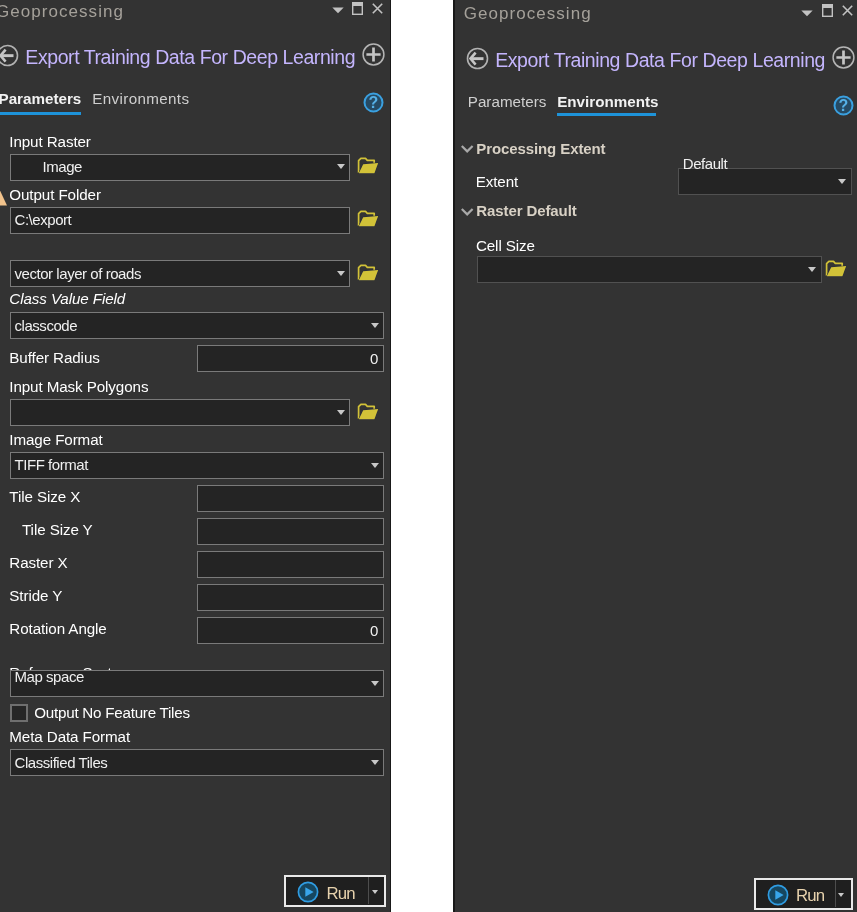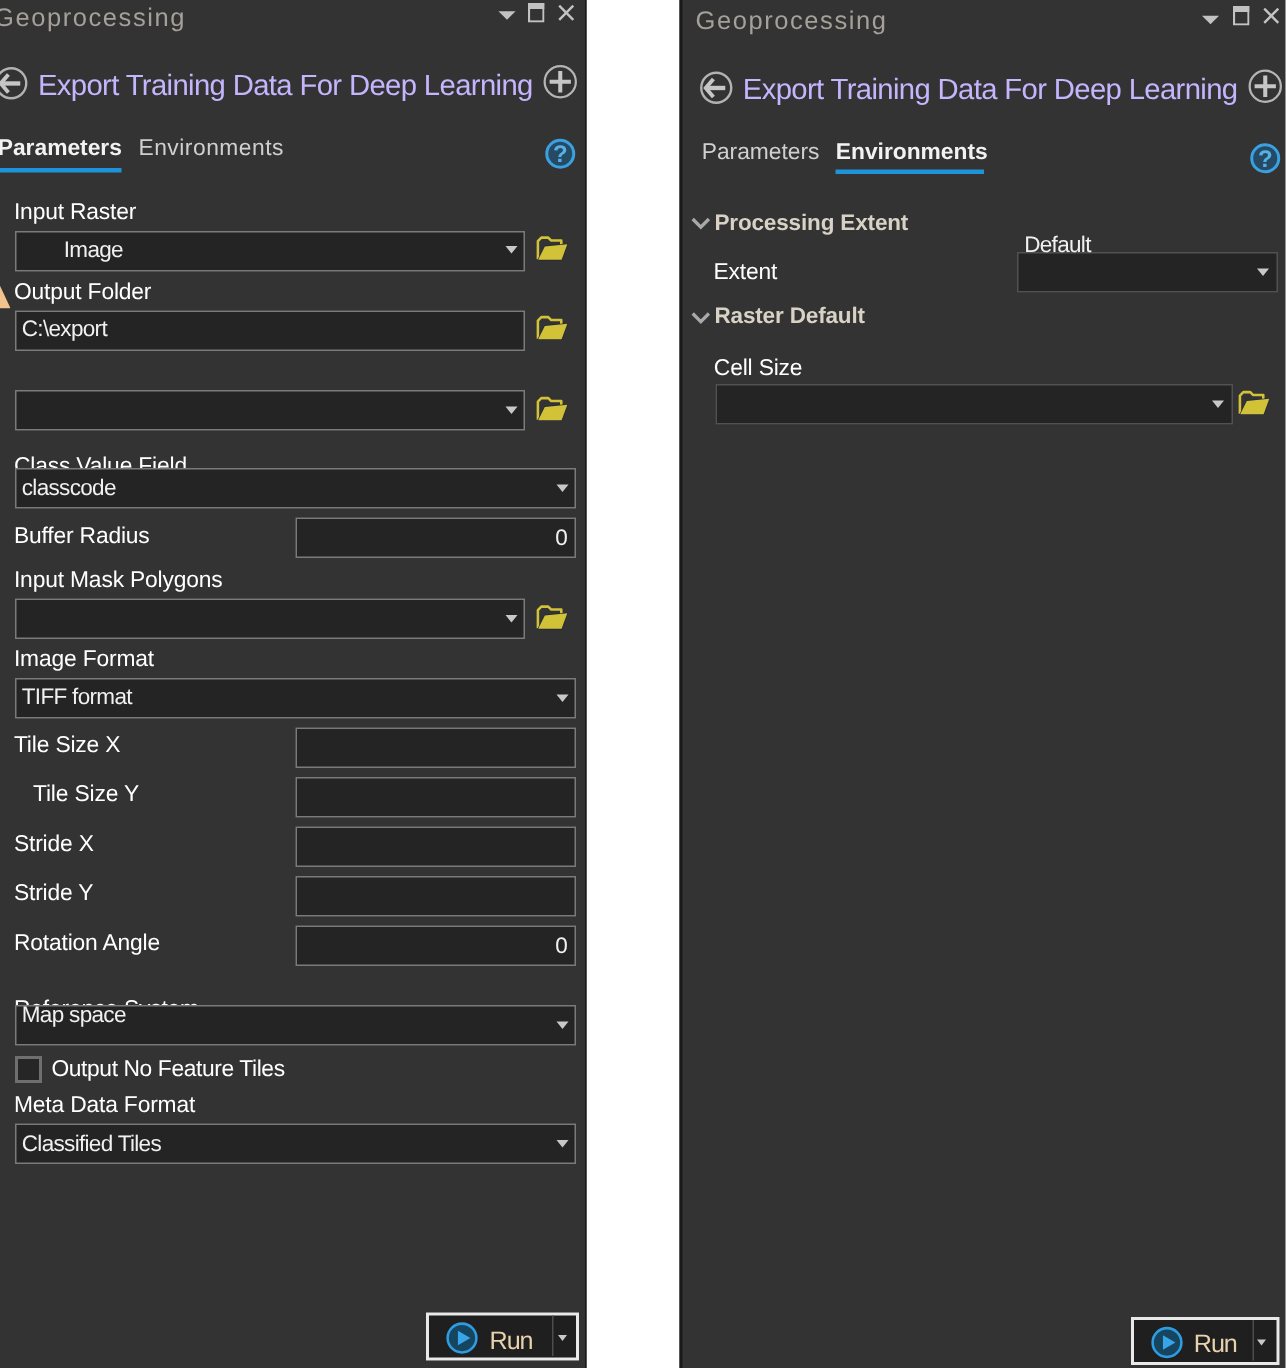--- a/index.html
+++ b/index.html
@@ -77,27 +77,28 @@
     </svg>
   <div class="abs lbl" style="left:9.3px;top:187px;">Output Folder</div>
   <div class="inp" style="left:10px;top:206.5px;width:340px;"></div>
   <div class="val" style="left:14.5px;top:207px;">C:\export</div>
   <svg class="abs fold" style="left:356.5px;top:209px" width="23" height="19">
       <path d="M1.6 16.8 L1.6 4.7 L3.9 2.4 L8.5 2.4 L10.3 4.3 L17.2 4.3 L17.2 7.3" fill="none" stroke="#d2c238" stroke-width="1.7" stroke-linejoin="round"></path>
       <path d="M1.8 17.2 L6.2 8.3 L21.2 6.9 L17.4 17.2 Z" fill="#d2c238" stroke="#23283d" stroke-width="0.9" paint-order="stroke"></path>
     </svg>
 
   <div class="inp" style="left:10px;top:260px;width:340px;"></div>
+  <div class="val" style="left:14.5px;top:260.5px;">vector layer of roads</div>
   <div class="carr" style="left:337.1px;top:271px;"></div>
   <svg class="abs fold" style="left:356.5px;top:262.5px" width="23" height="19">
       <path d="M1.6 16.8 L1.6 4.7 L3.9 2.4 L8.5 2.4 L10.3 4.3 L17.2 4.3 L17.2 7.3" fill="none" stroke="#d2c238" stroke-width="1.7" stroke-linejoin="round"></path>
       <path d="M1.8 17.2 L6.2 8.3 L21.2 6.9 L17.4 17.2 Z" fill="#d2c238" stroke="#23283d" stroke-width="0.9" paint-order="stroke"></path>
     </svg>
 
-  <div class="abs lbl" style="left:9.3px;top:303px;">Class Value Field</div>
+  <div class="abs lbl" style="left:9.3px;top:291px;font-style:italic;">Class Value Field</div>
   <div class="inp" style="left:10px;top:311.7px;width:374px;"></div>
   <div class="val" style="left:14.5px;top:312.6px;">classcode</div>
   <div class="carr" style="left:371.1px;top:322.9px;"></div>
 
   <div class="abs lbl" style="left:9.3px;top:349.9px;">Buffer Radius</div>
   <div class="inp" style="left:196.5px;top:345px;width:187.5px;"></div>
   <div class="val" style="left:0;top:346px;width:378px;text-align:right;">0</div>
 
   <div class="abs lbl" style="left:9.3px;top:379.4px;">Input Mask Polygons</div>
   <div class="inp" style="left:10px;top:398.5px;width:340px;"></div>
@@ -109,21 +110,21 @@
 
   <div class="abs lbl" style="left:9.3px;top:431.6px;">Image Format</div>
   <div class="inp" style="left:10px;top:451.5px;width:374px;"></div>
   <div class="val" style="left:14.5px;top:452.4px;">TIFF format</div>
   <div class="carr" style="left:371.1px;top:462.7px;"></div>
 
   <div class="abs lbl" style="left:9.3px;top:488.8px;">Tile Size X</div>
   <div class="inp" style="left:196.5px;top:484.5px;width:187.5px;"></div>
   <div class="abs lbl" style="left:22px;top:521.8px;">Tile Size Y</div>
   <div class="inp" style="left:196.5px;top:517.5px;width:187.5px;"></div>
-  <div class="abs lbl" style="left:9.3px;top:554.8px;">Stride X</div>
+  <div class="abs lbl" style="left:9.3px;top:554.8px;">Raster X</div>
   <div class="inp" style="left:196.5px;top:550.5px;width:187.5px;"></div>
   <div class="abs lbl" style="left:9.3px;top:587.8px;">Stride Y</div>
   <div class="inp" style="left:196.5px;top:583.5px;width:187.5px;"></div>
   <div class="abs lbl" style="left:9.3px;top:620.8px;">Rotation Angle</div>
   <div class="inp" style="left:196.5px;top:616.5px;width:187.5px;"></div>
   <div class="val" style="left:0;top:617.5px;width:378px;text-align:right;">0</div>
 
   <div class="abs lbl" style="left:9.3px;top:650.4px;margin-top:15px;">Reference System</div>
   <div class="inp" style="left:10px;top:670px;width:374px;"></div>
   <div class="val" style="left:14.5px;top:664px;">Map space</div>

